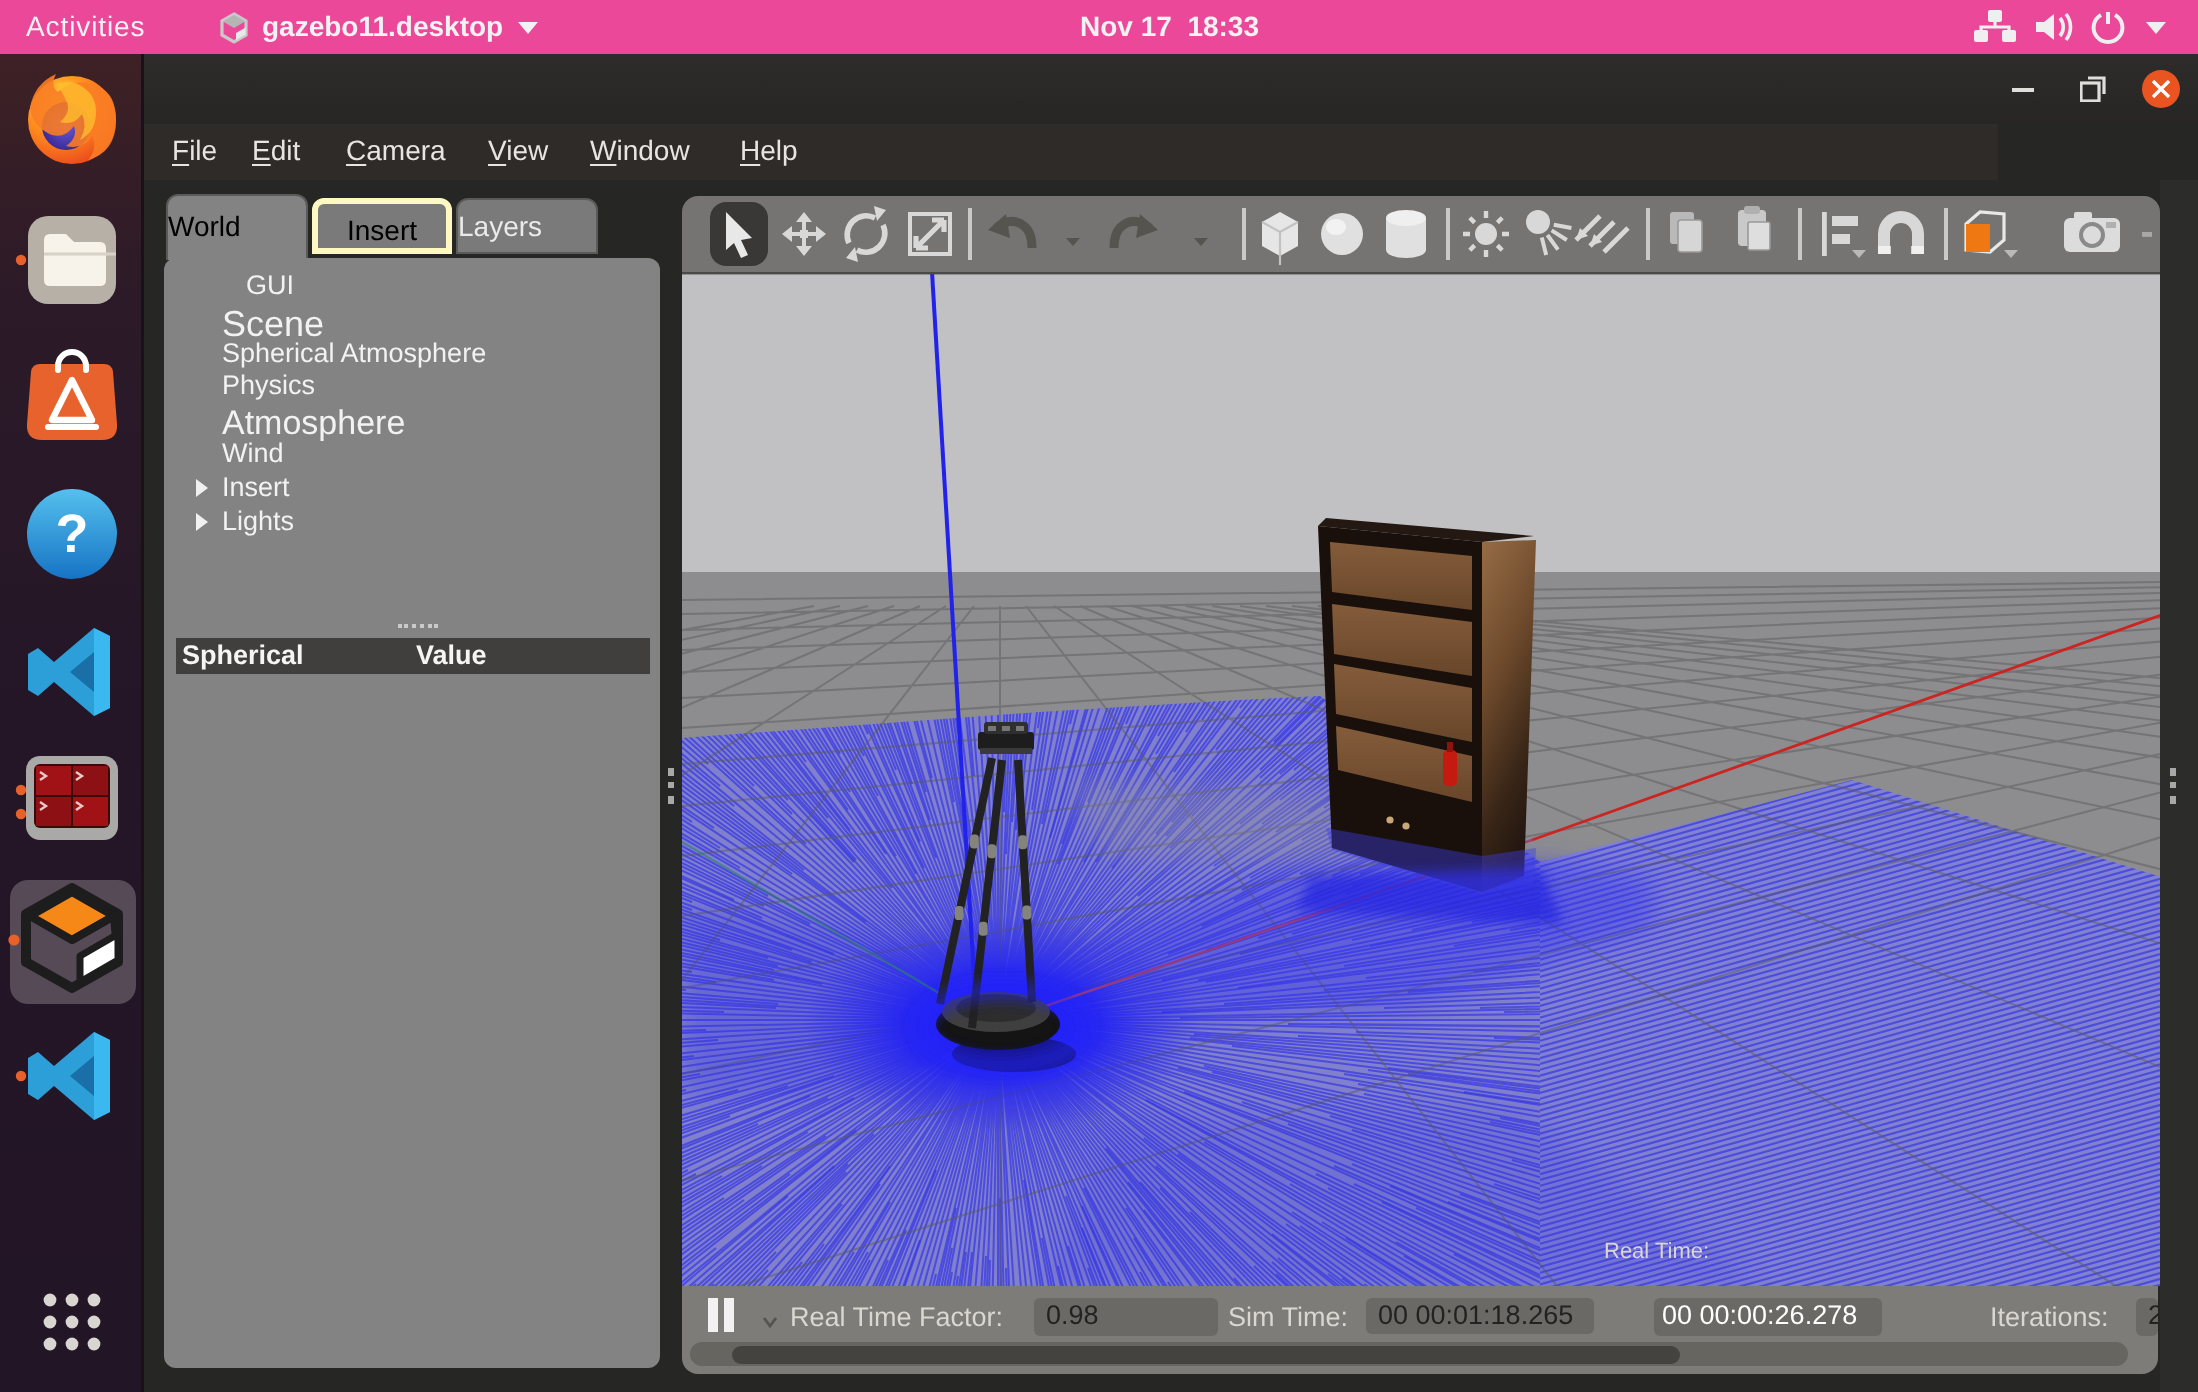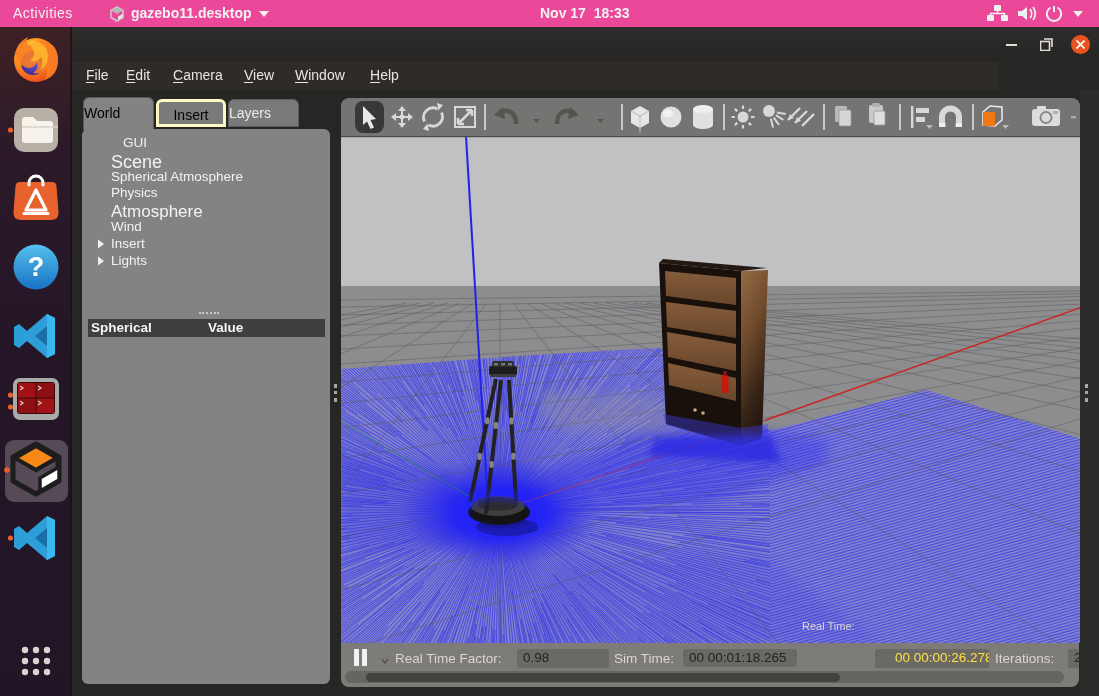--- a/index.html
+++ b/index.html
@@ -226,21 +226,21 @@
 <div style="position:absolute;left:354px;top:649px;width:4.5px;height:17px;background:#f2f2f2"></div>
 <div style="position:absolute;left:362px;top:649px;width:4.5px;height:17px;background:#f2f2f2"></div>
 <svg width="8" height="6" style="position:absolute;left:381px;top:658px">
     <path d="M1 1 L4 5 L7 1" stroke="#55534f" stroke-width="1.4" fill="none"></path>
   </svg>
 <div style="position:absolute;left:395px;top:651px;font-size:13.5px;color:#dad6d0;white-space:nowrap">Real Time Factor:</div>
 <div style="position:absolute;top:649px;height:19px;background:#6b6965;border-radius:3px;font-size:13.5px;color:#222;padding:1px 0 0 6px;box-sizing:border-box;white-space:nowrap;overflow:hidden;left:517px;width:92px">0.98</div>
 <div style="position:absolute;left:614px;top:651px;font-size:13.5px;color:#dad6d0;white-space:nowrap">Sim Time:</div>
 <div style="position:absolute;top:649px;height:18px;background:#6b6965;border-radius:3px;font-size:13.5px;color:#222;padding:1px 0 0 6px;box-sizing:border-box;white-space:nowrap;overflow:hidden;left:683px;width:114px">00 00:01:18.265</div>
 <div style="position:absolute;left:802px;top:620px;font-size:11px;color:#dad6d0;white-space:nowrap">Real Time:</div>
-<div style="position:absolute;top:649px;height:19px;background:#6b6965;border-radius:3px;font-size:13.5px;color:#fde047;padding:1px 0 0 20px;box-sizing:border-box;white-space:nowrap;overflow:hidden;left:875px;width:114px">00 00:00:26.278</div>
+<div style="position:absolute;top:649px;height:19px;background:#6b6965;border-radius:3px;font-size:13.5px;color:#ffffff;padding:1px 0 0 4px;box-sizing:border-box;white-space:nowrap;overflow:hidden;left:827px;width:114px">00 00:00:26.278</div>
 <div style="position:absolute;left:995px;top:651px;font-size:13.5px;color:#dad6d0;white-space:nowrap">Iterations:</div>
 <div style="position:absolute;top:649px;height:19px;background:#6b6965;border-radius:3px;font-size:13.5px;color:#222;padding:1px 0 0 6px;box-sizing:border-box;white-space:nowrap;overflow:hidden;left:1068px;width:11px">2</div>
 <div style="position:absolute;left:345px;top:671px;width:719px;height:12px;background:#67655f;border-radius:6px"></div>
 <div style="position:absolute;left:366px;top:672.5px;width:474px;height:9px;background:#454340;border-radius:5px"></div>
 <svg width="72" height="669" viewBox="0 27 72 669" xmlns="http://www.w3.org/2000/svg" style="position:absolute;left:0;top:27px">
 <defs>
 <linearGradient id="dockbg" x1="0" y1="0" x2="0" y2="1">
         <stop offset="0" stop-color="#3e2125"></stop>
         <stop offset="0.18" stop-color="#2c1a28"></stop>
         <stop offset="0.5" stop-color="#241627"></stop>

